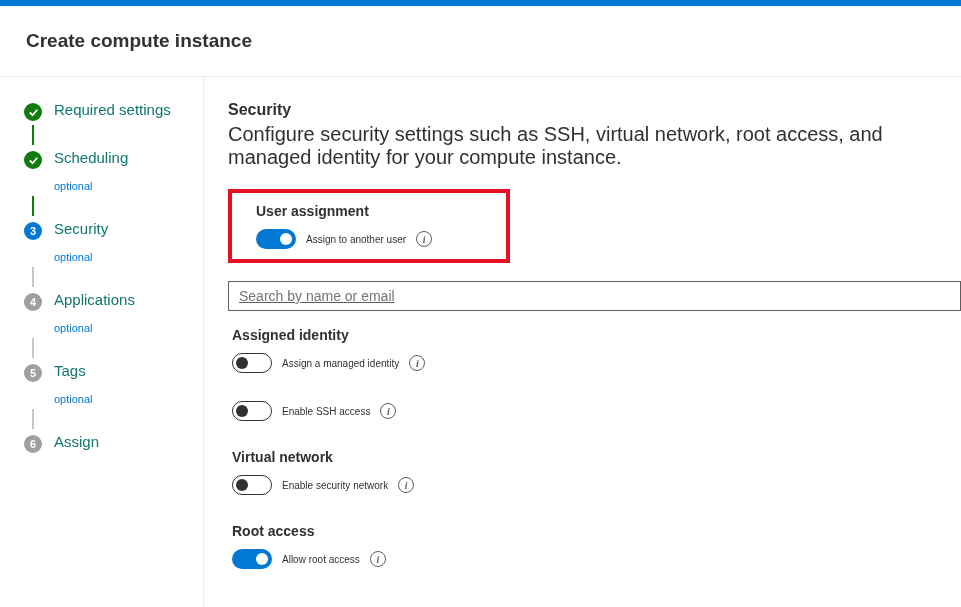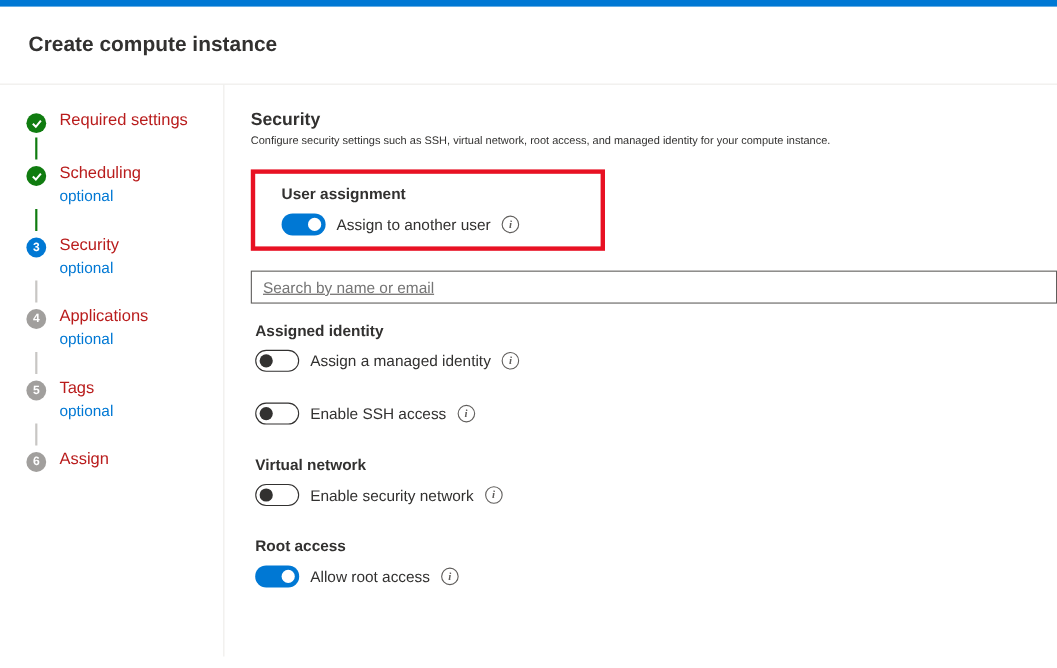--- a/index.html
+++ b/index.html
@@ -49,49 +49,49 @@
       margin-top: 2px;
       font-size: 11px;
       font-weight: 600;
     }
     .step-icon.completed { background: #107c10; color: #fff; }
     .step-icon.current { background: #0078d4; color: #fff; }
     .step-icon.pending { background: #a19f9d; color: #fff; }
     .step-icon svg { width: 11px; height: 11px; }
     .step-text { display: flex; flex-direction: column; }
     .step-label {
-      color: #b91c1c;
+      color: #0f766e;
       font-size: 15px;
       cursor: pointer;
     }
     .step-sub {
       color: #0078d4;
-      font-size: 14px;
-      margin-top: 4px;
+      font-size: 11px;
+      margin-top: 14px;
     }
     .connector {
       width: 2px;
       height: 20px;
       margin-left: 8px;
       margin-bottom: 4px;
     }
     .connector.done { background: #107c10; }
     .connector.pending { background: #c8c6c4; }
 
     .main {
       flex: 1;
       padding: 24px 0 24px 24px;
     }
     .section-title {
       font-size: 16px;
       font-weight: 600;
       margin-bottom: 4px;
     }
     .section-desc {
-      font-size: 10px;
+      font-size: 20px;
       color: #323130;
       margin-bottom: 20px;
     }
     .group {
       margin-bottom: 20px;
       padding: 4px 4px;
     }
     .group-heading {
       font-size: 14px;
       font-weight: 600;
@@ -115,21 +115,21 @@
     .toggle-thumb {
       position: absolute;
       width: 12px;
       height: 12px;
       border-radius: 50%;
       top: 50%;
       transform: translateY(-50%);
     }
     .toggle.on .toggle-thumb { background: #fff; right: 4px; }
     .toggle.off .toggle-thumb { background: #323130; left: 3px; }
-    .toggle-label { font-size: 14px; }
+    .toggle-label { font-size: 10px; }
     .info-icon {
       width: 16px;
       height: 16px;
       border: 1px solid #605e5c;
       border-radius: 50%;
       display: inline-flex;
       align-items: center;
       justify-content: center;
       font-size: 10px;
       font-style: italic;

